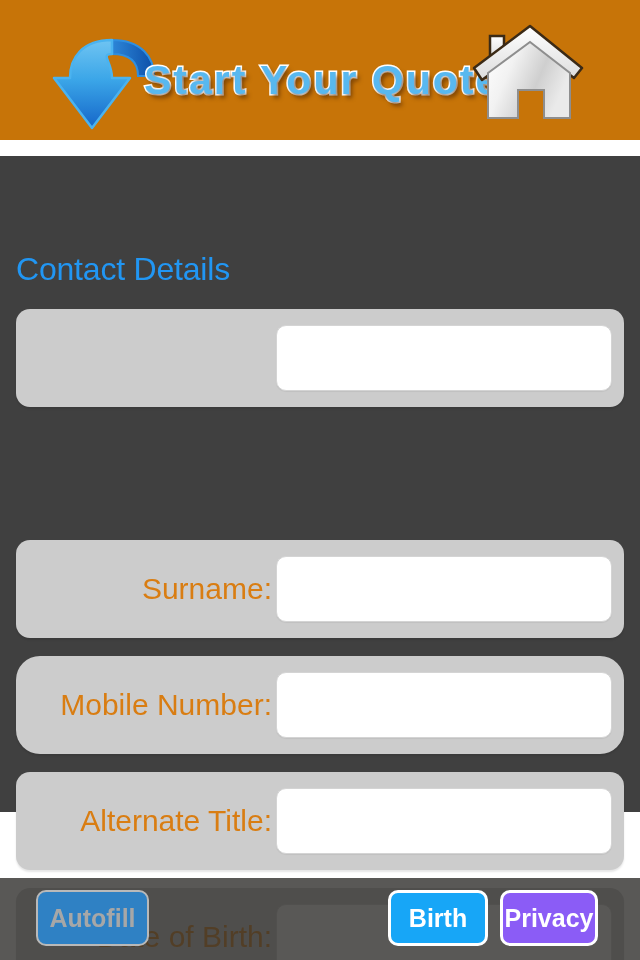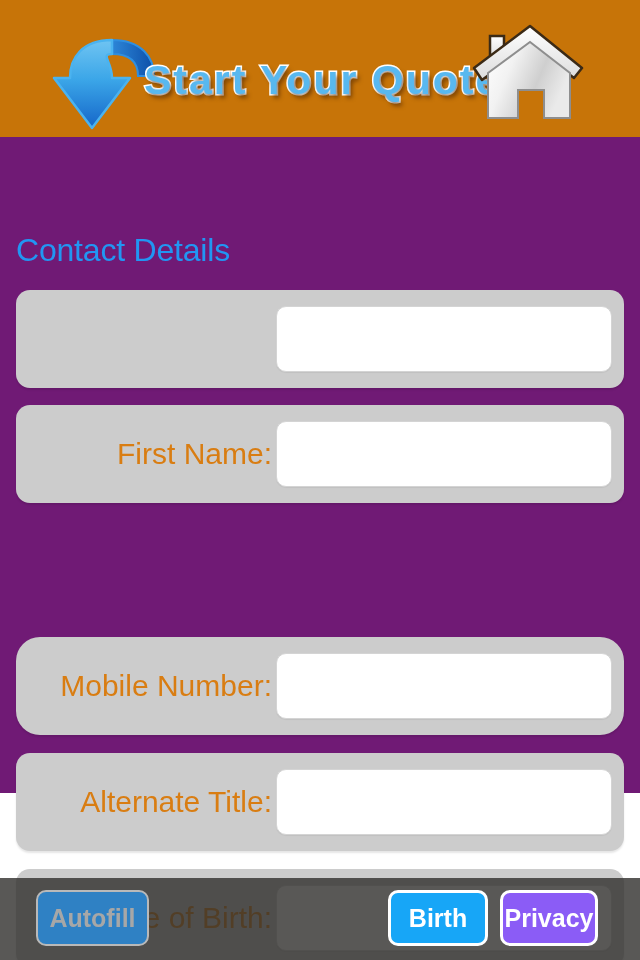--- a/index.html
+++ b/index.html
@@ -62,24 +62,24 @@
     position: absolute;
     left: 470px;
     top: 18px;
     width: 115px;
     height: 110px;
   }
 
   
   #content {
     position: absolute;
-    left: 0; top: 137px;
+    left: 0; top: 156px;
     width: 640px;
     height: 656px;
-    background: #701a75;
+    background: #404040;
   }
 
   #section-heading {
     position: absolute;
     left: 16px;
     top: 95px;
     font-size: 32px;
     color: #2196f3;
     letter-spacing: -0.2px;
   }
@@ -229,25 +229,25 @@
 </div>
 
 <div id="content">
 
   <div id="section-heading">Contact Details</div>
 
   <div class="form-row" id="row-0">
     <input class="row-input" type="text" placeholder="" style="">
   </div>
 
-  <div class="form-row" id="row-1">
-    <div class="row-label">First Name:</div>
-    <input class="row-input" type="text" placeholder="" style="">
-  </div>
-
+
+  <div class="form-row" id="row-2">
+    <div class="row-label">Surname:</div>
+    <input class="row-input" type="text" placeholder="" style="">
+  </div>
 
   <div class="form-row" id="row-3">
     <div class="row-label two-line">Mobile Number:</div>
     <input class="row-input" type="text" placeholder="" style="">
   </div>
 
   <div class="form-row" id="row-4">
     <div class="row-label two-line">Alternate Title:</div>
     <input class="row-input" type="text" placeholder="" style="">
   </div>

